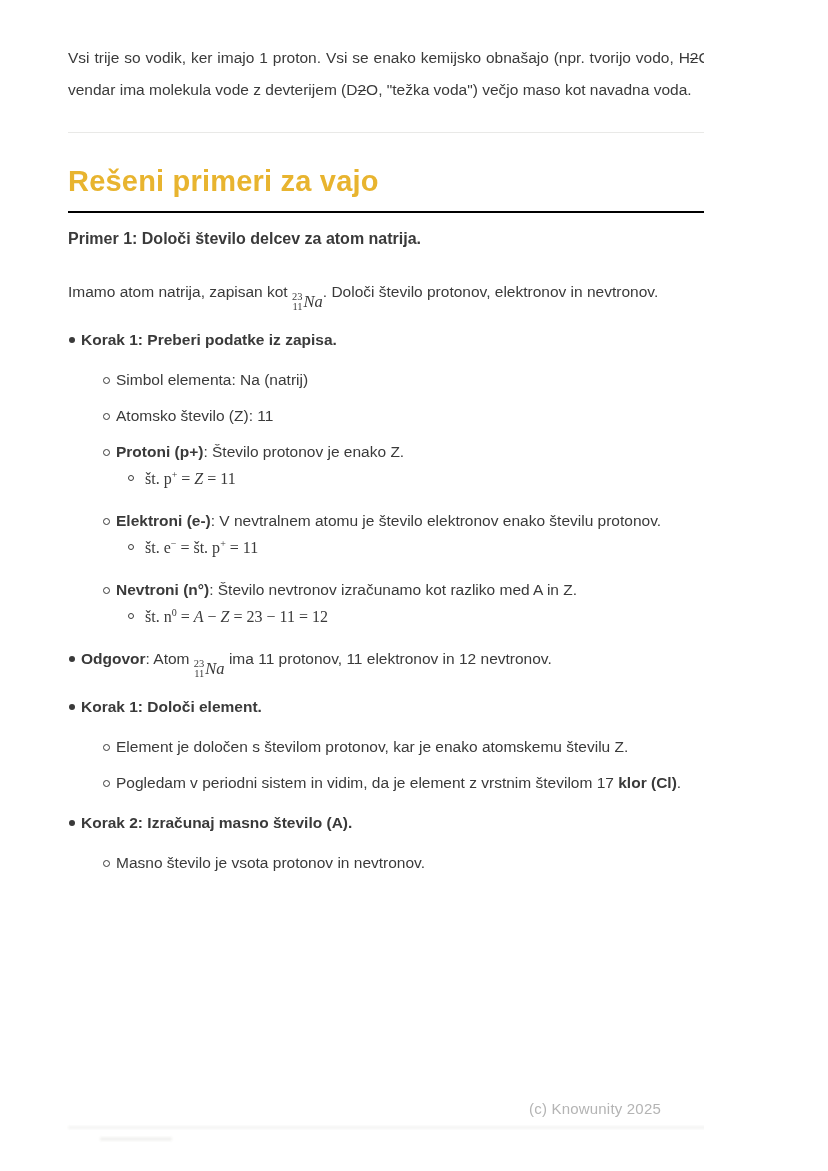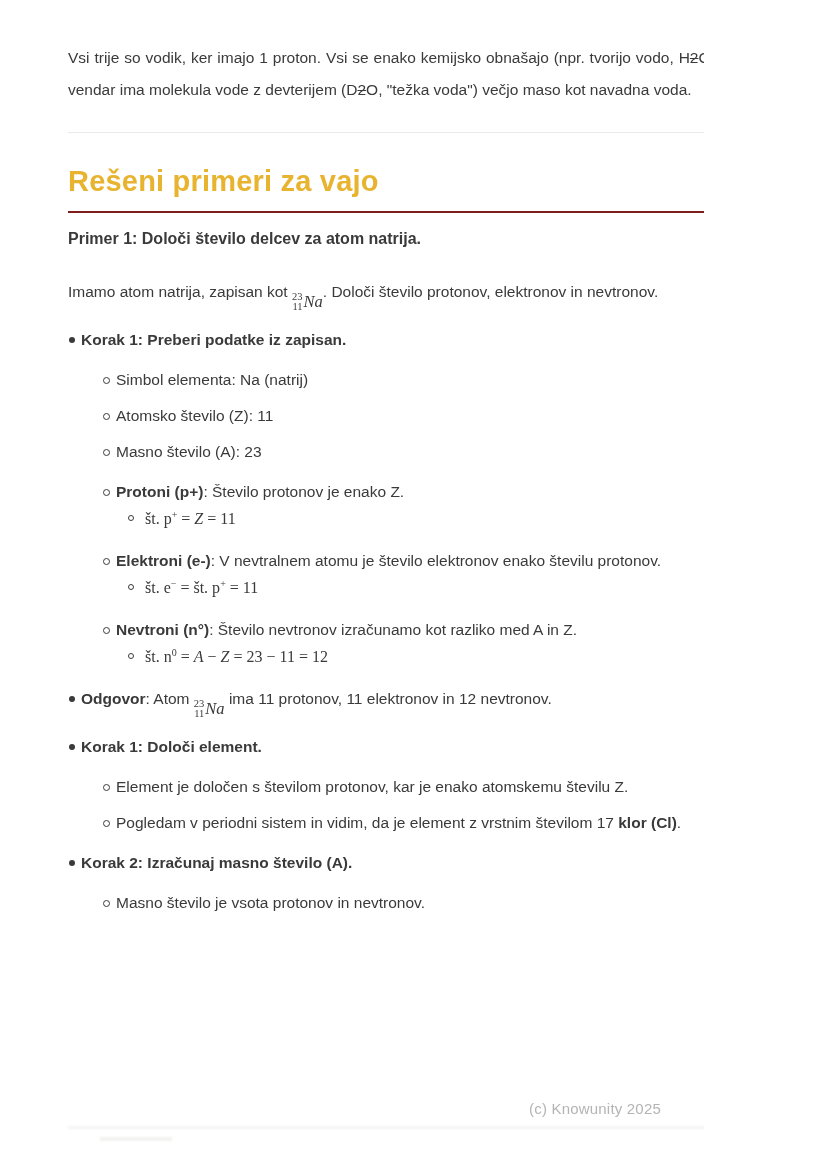--- a/index.html
+++ b/index.html
@@ -9,21 +9,21 @@
   }
   .band{position:absolute;left:748px;top:38px;width:44px;height:1097px;
     background:#FAF5DC;border-left:3px solid #EAD88E;box-sizing:border-box;}
   .content{position:absolute;left:68px;top:38px;width:652px;}
   .para{margin:0;font-size:15.5px;line-height:32px;text-align:justify;}
   .para.intro{padding-top:4px;}
   .para.lead{margin-top:24px;}
   .strike{text-decoration:line-through;}
   .divider{border:none;border-top:1px solid #E9E9E7;margin:26px 0 0 0;}
   h1.gold{margin:32px 0 0 0;padding:0 0 13px 0;font-size:29px;font-weight:700;
-    color:#E8B42F;border-bottom:2px solid #7f1d1d;letter-spacing:0.2px;}
+    color:#E8B42F;border-bottom:2px solid #000000;letter-spacing:0.2px;}
   .ptitle{margin:13px 0 0 0;font-size:16px;font-weight:700;line-height:26px;}
   .ptitle.p2{margin-top:17px;}
   .listwrap{margin-top:16px;}
   .li{display:flex;align-items:flex-start;font-size:15.5px;line-height:26px;}
   .lb{flex:1;text-align:justify;}
   .b{font-weight:700;}
   .mk{flex:0 0 auto;display:inline-block;position:relative;}
   .mk.dot{width:13px;height:26px;}
   .mk.dot::after{content:"";position:absolute;left:1px;top:10px;width:6px;height:6px;
     border-radius:50%;background:#3a3a3a;}
@@ -74,35 +74,31 @@
             <span class="iso-t">23</span>
             <span class="iso-b">11</span>
           </span>
           <span class="iso-sym">Na</span>
         </span><span>. Določi število protonov, elektronov in nevtronov.</span></p>
 
     <div class="listwrap">
 
       <div class="li mb14">
         <span class="mk dot"></span>
-        <div class="lb b">Korak 1: Preberi podatke iz zapisan.</div>
+        <div class="lb b">Korak 1: Preberi podatke iz zapisa.</div>
       </div>
 
       <div class="ul2">
         <div class="li mb10">
           <span class="mk circ"></span>
           <div class="lb">Simbol elementa: Na (natrij)</div>
         </div>
         <div class="li mb10">
           <span class="mk circ"></span>
           <div class="lb">Atomsko število (Z): 11</div>
-        </div>
-        <div class="li mb14">
-          <span class="mk circ"></span>
-          <div class="lb">Masno število (A): 23</div>
         </div>
       </div>
 
 
       <div class="ul2">
 
         <div class="li mb17">
           <span class="mk circ"></span>
           <div class="lb">
             <span class="b">Protoni (p+)</span><span>: Število protonov je enako Z.</span>

